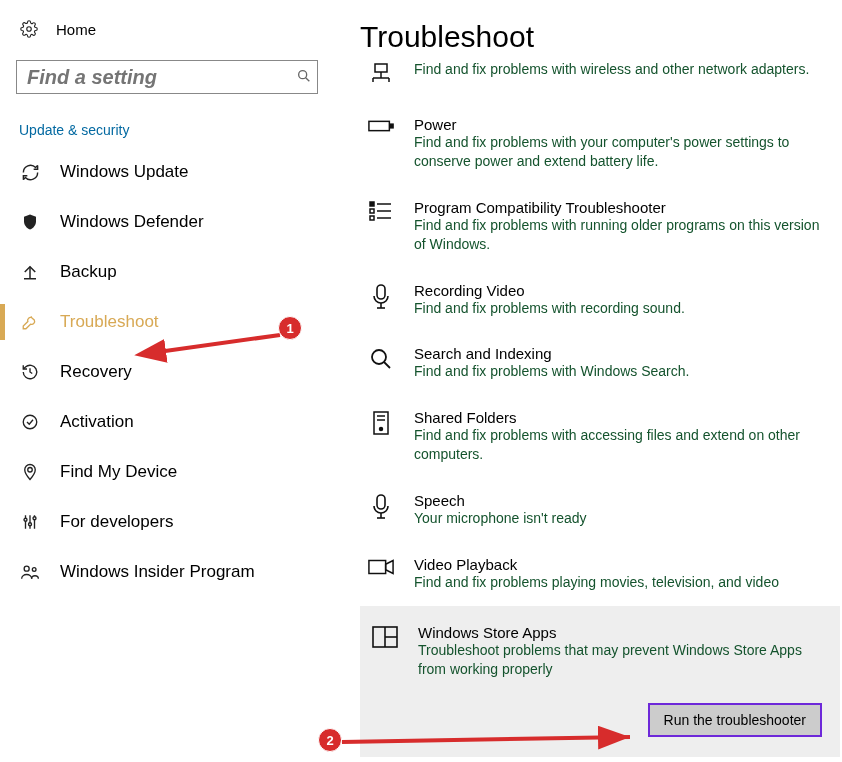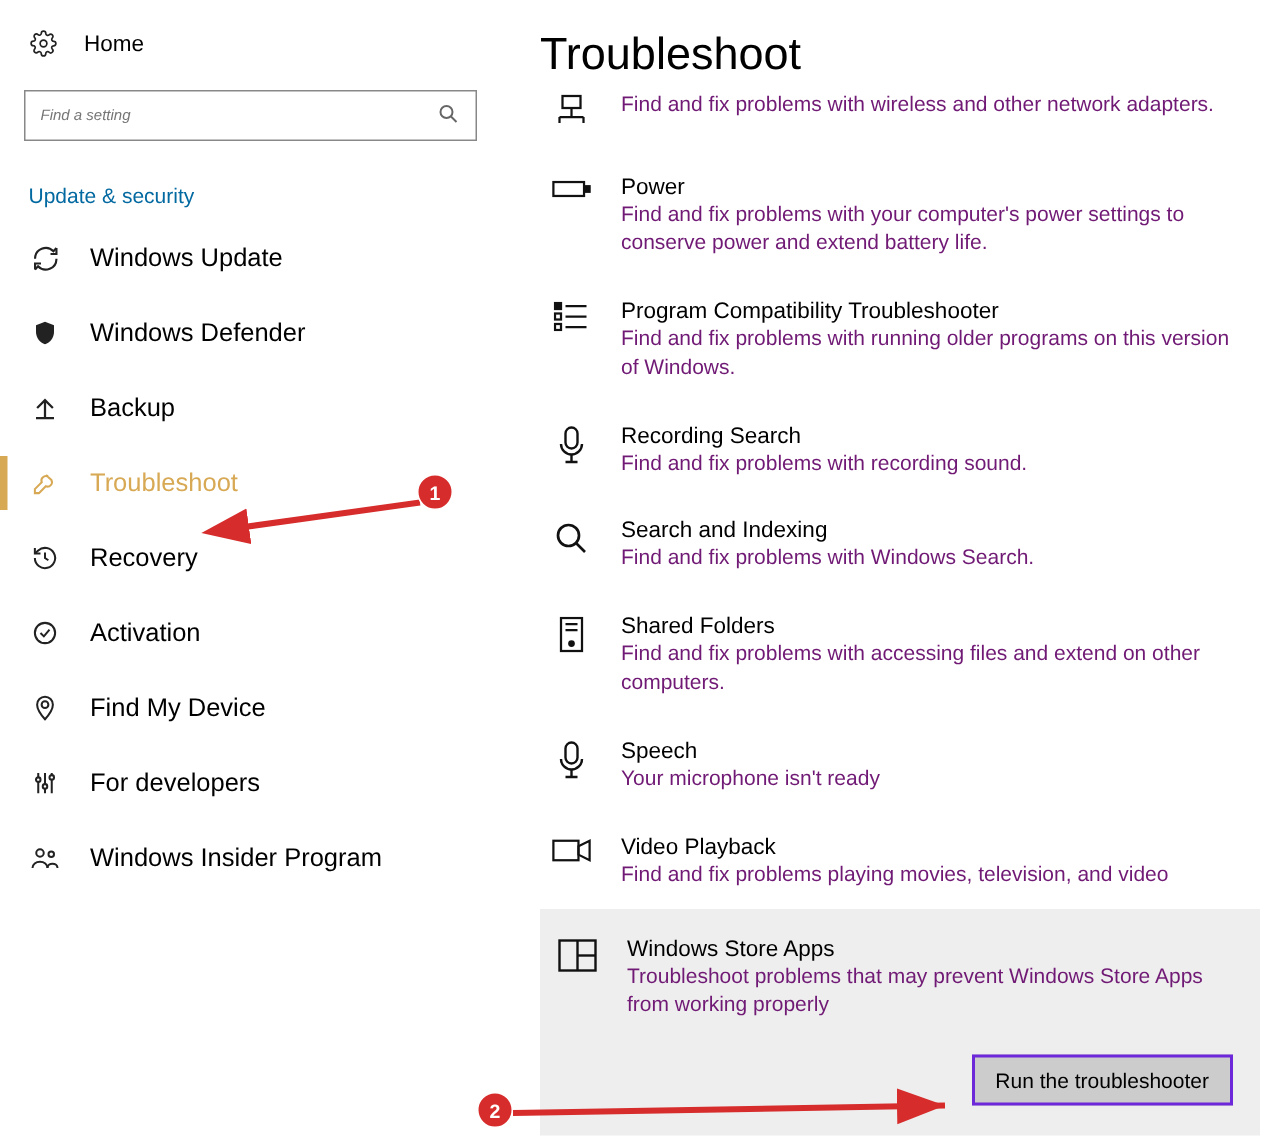--- a/index.html
+++ b/index.html
@@ -35,24 +35,25 @@
       border: 1px solid #888;
       height: 34px;
       padding: 0 10px;
       width: 302px;
       margin-bottom: 28px;
     }
     .search-box input {
       border: none;
       outline: none;
       flex: 1;
-      font-size: 10px;
+      font-size: 20px;
       font-style: italic;
       color: #c2410c;
       background: transparent;
+      font-weight: bold;
     }
     .search-box .sicon { color: #666; }
     .section-label {
       color: #0369a1;
       font-size: 14px;
       margin-bottom: 12px;
       padding-left: 3px;
     }
     .nav-item {
       display: flex;
@@ -108,21 +109,21 @@
       width: 26px;
       height: 28px;
       display: flex;
       align-items: flex-start;
       justify-content: center;
       flex-shrink: 0;
       padding-top: 2px;
     }
     .titem .tcontent { flex: 1; }
     .titem .ttitle { font-size: 15px; }
-    .titem .tdesc { font-size: 14px; color: #701a75; line-height: 1.35; }
+    .titem .tdesc { font-size: 14px; color: #14532d; line-height: 1.35; }
     .titem.selected {
       background: #eeeeee;
       padding: 18px 18px 20px 12px;
     }
     .run-btn-row {
       margin-top: 24px;
       display: flex;
       justify-content: flex-end;
     }
     .run-btn {
@@ -332,21 +333,21 @@
     <div class="titem">
       <span class="ticon">
         <svg width="20" height="26" viewBox="0 0 20 26" fill="none" stroke="#111" stroke-width="1.6">
             <rect x="6" y="1" width="8" height="14" rx="4"></rect>
             <path d="M3 12a7 7 0 0 0 14 0"></path>
             <line x1="10" y1="19" x2="10" y2="24"></line>
             <line x1="6" y1="24" x2="14" y2="24"></line>
           </svg>
       </span>
       <div class="tcontent">
-        <div class="ttitle">Recording Search</div>
+        <div class="ttitle">Recording Video</div>
         <div class="tdesc">Find and fix problems with recording sound.</div>
       </div>
     </div>
 
     <div class="titem">
       <span class="ticon">
         <svg width="24" height="24" viewBox="0 0 24 24" fill="none" stroke="#111" stroke-width="1.8">
             <circle cx="10" cy="10" r="7"></circle>
             <line x1="21" y1="21" x2="15" y2="15"></line>
           </svg>

